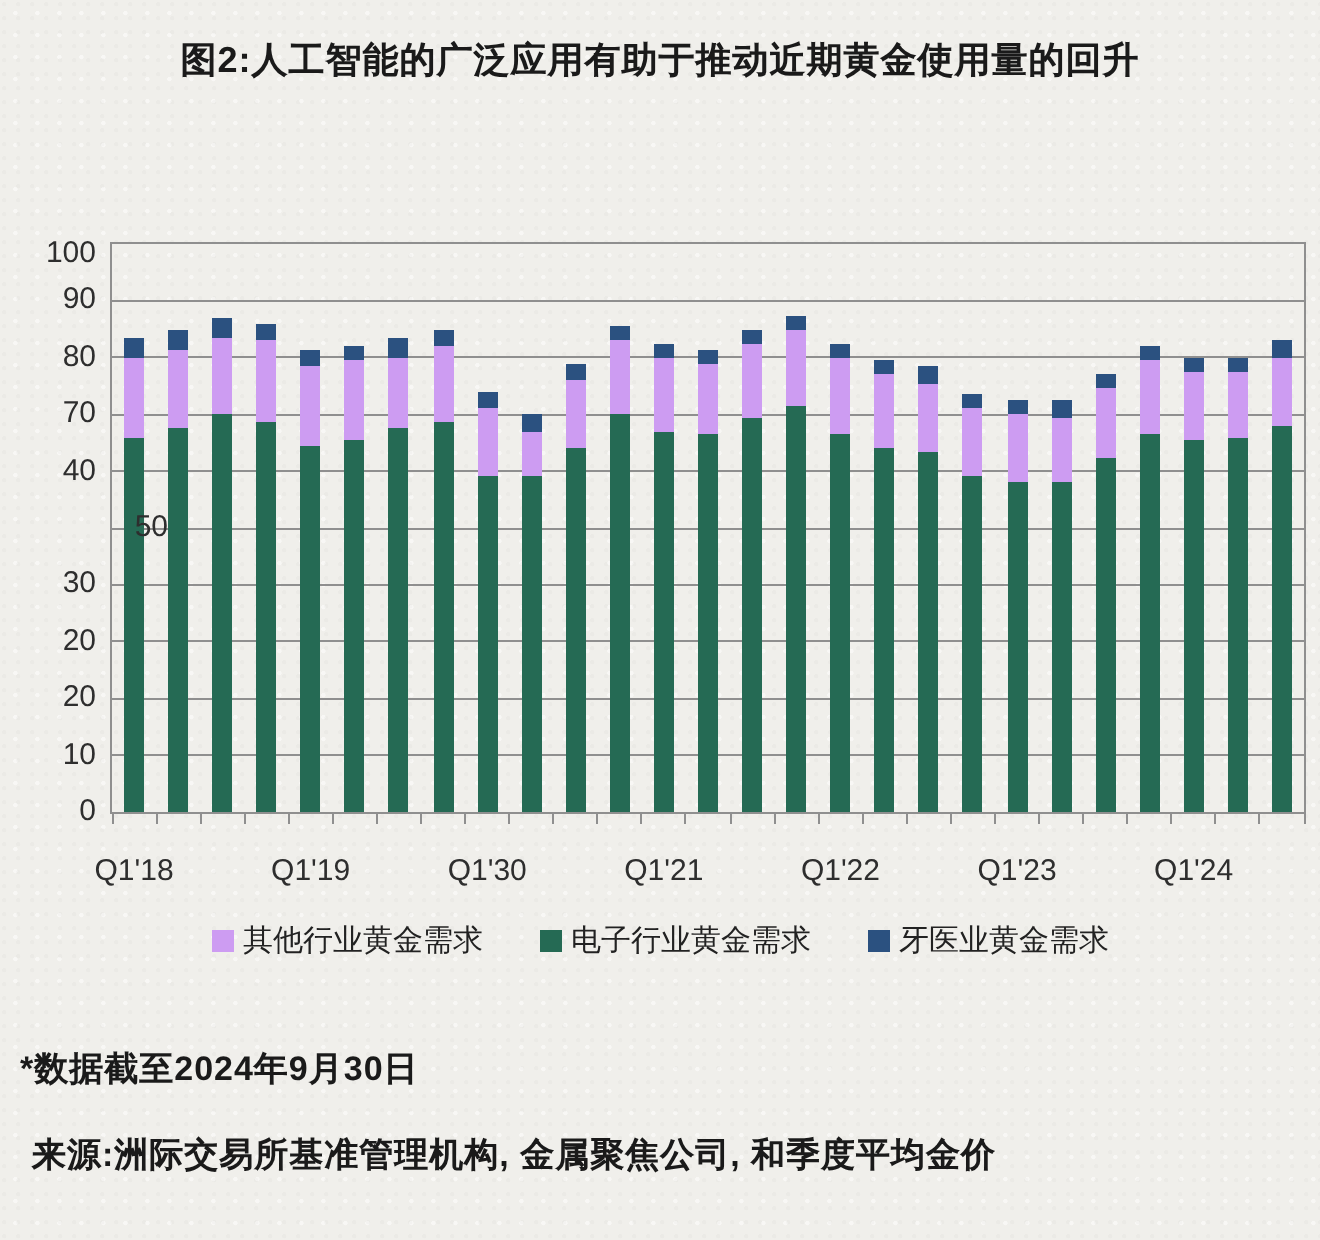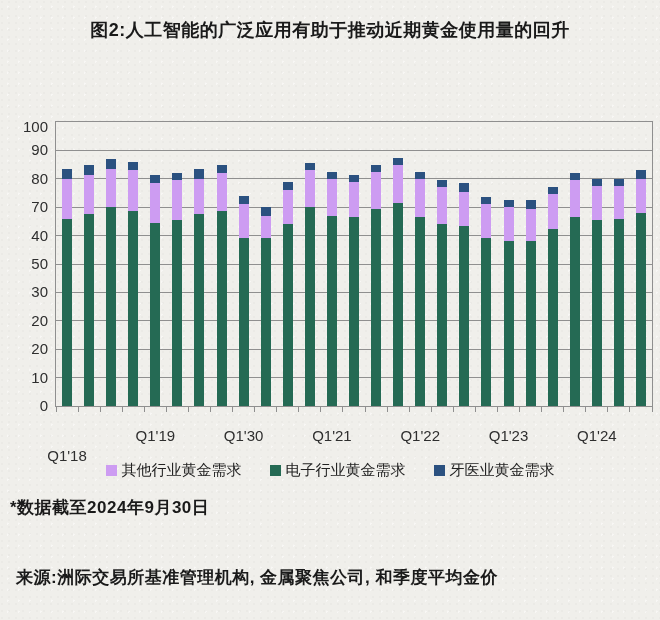--- a/index.html
+++ b/index.html
@@ -47,21 +47,21 @@
     position:absolute;left:0;right:0;top:461px;
     display:flex;justify-content:center;align-items:center;gap:28px;
     font-size:15px;color:#222;
   }
   .legend-item{display:flex;align-items:center;gap:5px;}
   .legend-swatch{width:11px;height:11px;display:inline-block;}
   .foot{
     position:absolute;left:10px;font-size:17px;font-weight:600;color:var(--ink);
     letter-spacing:0.5px;
   }
-  .note1{top:496px;}
+  .note1{top:523px;}
   .note2{top:566px;left:16px;}
 </style>
 </head>
 <body>
 
 <div class="page">
   <div class="title">
     <div>图2:人工智能的广泛应用有助于推动近期黄金使用量的回升</div>
   </div>
 
@@ -232,35 +232,35 @@
         <div class="xtick" style="left: 396.833px;"></div>
         <div class="xtick" style="left: 418.907px;"></div>
         <div class="xtick" style="left: 440.981px;"></div>
         <div class="xtick" style="left: 463.056px;"></div>
         <div class="xtick" style="left: 485.13px;"></div>
         <div class="xtick" style="left: 507.204px;"></div>
         <div class="xtick" style="left: 529.278px;"></div>
         <div class="xtick" style="left: 551.352px;"></div>
         <div class="xtick" style="left: 573.426px;"></div>
         <div class="xtick" style="left: 595.5px;"></div>
-        <div class="xlabel" style="left: 11.037px; margin-top: 20px;">Q1'18</div>
+        <div class="xlabel" style="left: 11.037px;">Q1'18</div>
         <div class="xlabel" style="left: 99.3333px;">Q1'19</div>
         <div class="xlabel" style="left: 187.63px;">Q1'30</div>
         <div class="xlabel" style="left: 275.926px;">Q1'21</div>
         <div class="xlabel" style="left: 364.222px;">Q1'22</div>
         <div class="xlabel" style="left: 452.519px;">Q1'23</div>
         <div class="xlabel" style="left: 540.815px;">Q1'24</div>
       </div>
     <div id="ylabels">
         <div class="ylabel" style="top: 397px;">0</div>
         <div class="ylabel" style="top: 368.6px;">10</div>
         <div class="ylabel" style="top: 340.2px;">20</div>
         <div class="ylabel" style="top: 311.8px;">20</div>
         <div class="ylabel" style="top: 283.4px;">30</div>
-        <div class="ylabel" style="top: 255px;">50</div>
+        <div class="ylabel" style="top: 255px; padding-left: 36px;">50</div>
         <div class="ylabel" style="top: 226.6px;">40</div>
         <div class="ylabel" style="top: 198.2px;">70</div>
         <div class="ylabel" style="top: 169.8px;">80</div>
         <div class="ylabel" style="top: 141.4px;">90</div>
         <div class="ylabel" style="top: 102px; margin-top: 16px;">100</div>
       </div>
     <div class="legend" id="legend">
         <div class="legend-item">
           <span class="legend-swatch" style="background: rgb(205, 156, 242);"></span>
           <span>其他行业黄金需求</span>

